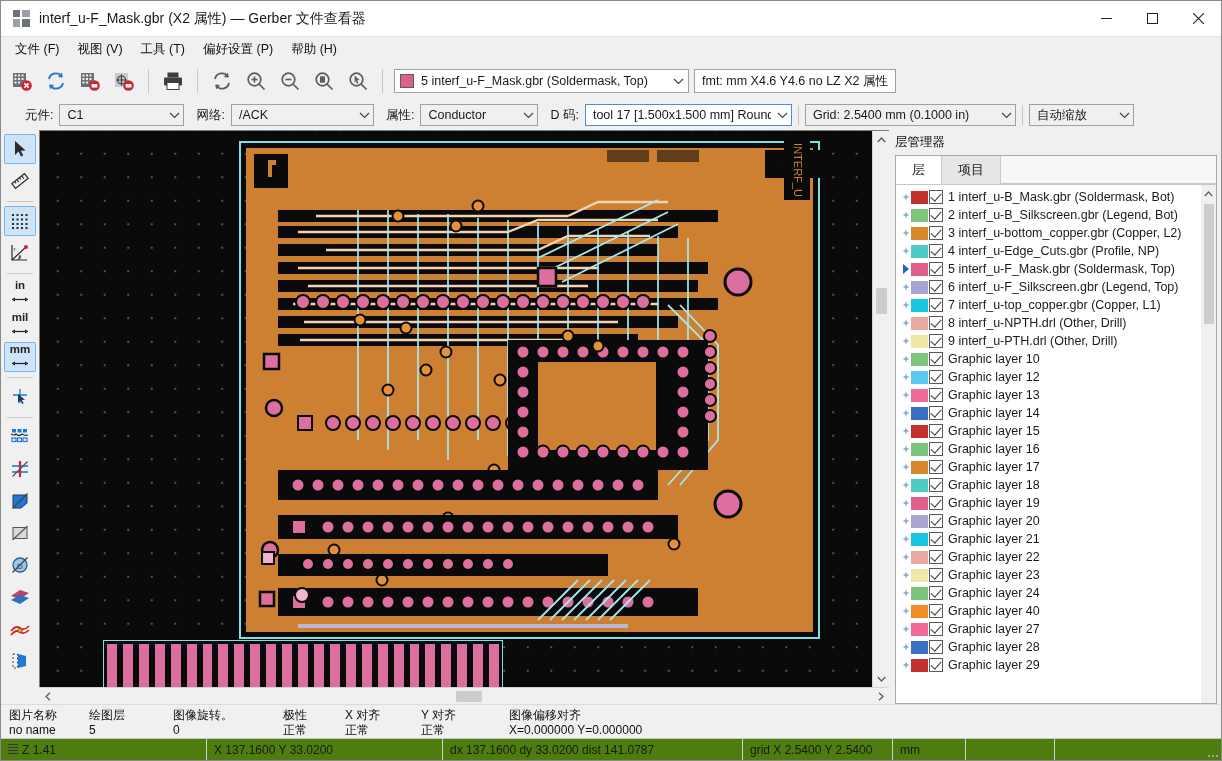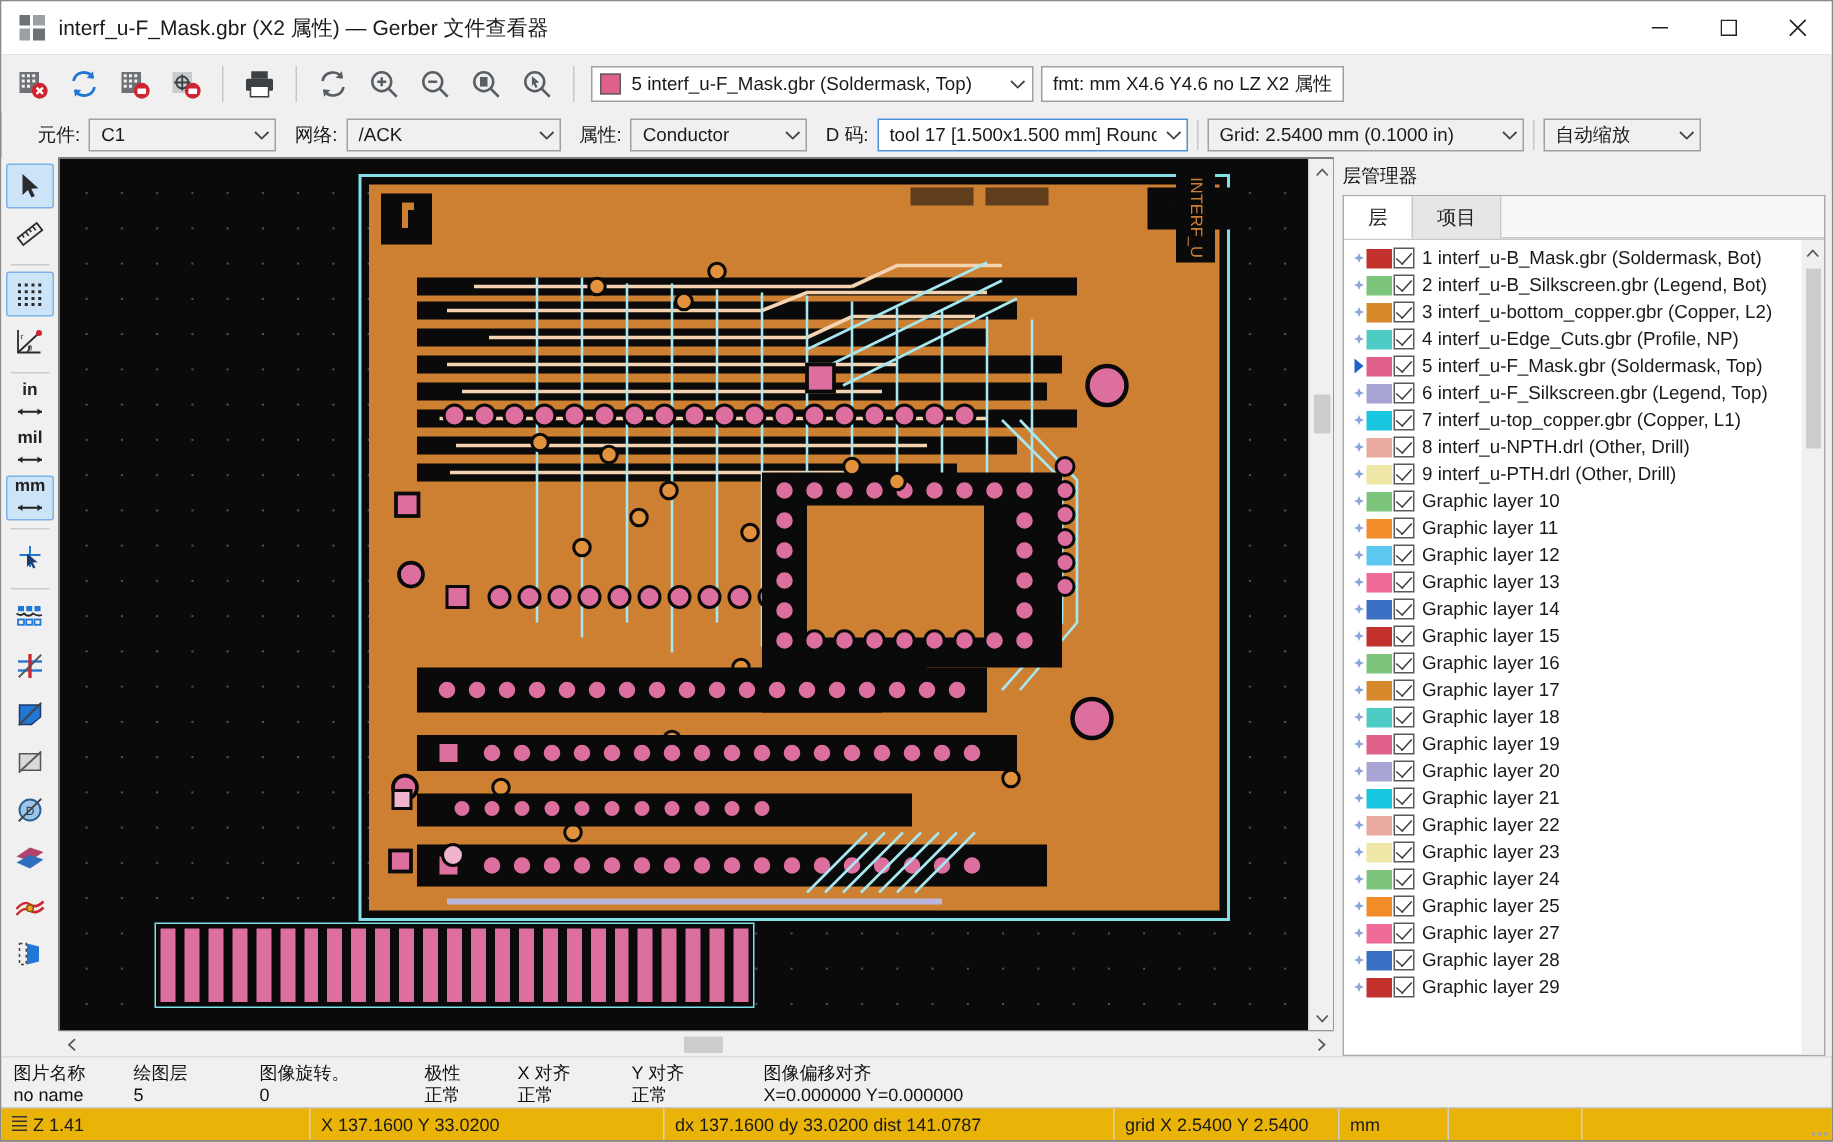--- a/index.html
+++ b/index.html
@@ -139,21 +139,21 @@
   
   .infopanel { flex:0 0 34px; display:flex; align-items:flex-start;
                padding:3px 0 0 8px; background:#f0f0f0;
                border-top:1px solid #dcdcdc; font-size:12px; }
   .infocol { display:flex; flex-direction:column; line-height:15px; }
   .infocol .h { color:#111; }
   .infocol .v { color:#111; }
 
   
   .statusbar { flex:0 0 22px; display:flex; align-items:stretch;
-               background:#eab308; border-top:1px solid #c8c8c8;
+               background:#4d7c0f; border-top:1px solid #c8c8c8;
                font-size:12px; }
   .scell { display:flex; align-items:center; padding:0 7px;
            border-right:1px solid #d0d0d0; white-space:nowrap; }
   .scell.grow { flex:1 1 auto; }
   .mini-icon { width:10px; height:12px; margin-right:4px; position:relative; }
   .mini-icon i { position:absolute; left:0; right:0; height:1.5px; background:#333; }
   .resize-grip { width:16px; display:flex; align-items:flex-end;
                  justify-content:flex-end; padding:0 2px 2px 0; }
   .resize-grip i { display:block; width:2px; height:2px; background:#a0a0a0;
                    margin:1px; }
@@ -184,20 +184,27 @@
       </div>
       <div class="win-btn close">
         <svg width="11" height="11" viewBox="0 0 11 11">
             <line x1="0" y1="0" x2="11" y2="11" stroke="#222" stroke-width="1.1"></line>
             <line x1="11" y1="0" x2="0" y2="11" stroke="#222" stroke-width="1.1"></line>
           </svg>
       </div>
     </div>
   </div>
 
+  <div class="menubar">
+    <div class="menu-item">文件 (F)</div>
+    <div class="menu-item">视图 (V)</div>
+    <div class="menu-item">工具 (T)</div>
+    <div class="menu-item">偏好设置 (P)</div>
+    <div class="menu-item">帮助 (H)</div>
+  </div>
 
   <div class="toolbar1">
 
     <div class="tb-btn">
       <svg width="22" height="22" viewBox="0 0 22 22">
         <rect x="2" y="3" width="13" height="14" fill="#6e7276"></rect>
         <g fill="#f0f0f0">
             <rect x="3.5" y="4.5" width="2" height="2"></rect>
             <rect x="7" y="4.5" width="2" height="2"></rect>
             <rect x="10.5" y="4.5" width="2" height="2"></rect>
@@ -994,163 +1001,153 @@
               <span class="swatch" style="background: rgb(125, 197, 125);"></span>
               <span class="cbx on"></span>
               <span class="lname">Graphic layer 10</span>
             </div>
             <div class="lrow">
               <span class="sel-mark">
                 <svg width="8" height="8" viewBox="0 0 8 8">
                   <path d="M4 0.6 L5 3 L7.4 4 L5 5 L4 7.4 L3 5 L0.6 4 L3 3 Z" fill="#8aa7d8"></path>
                 </svg>
               </span>
+              <span class="swatch" style="background: rgb(92, 200, 240);"></span>
+              <span class="cbx on"></span>
+              <span class="lname">Graphic layer 12</span>
+            </div>
+            <div class="lrow">
+              <span class="sel-mark">
+                <svg width="8" height="8" viewBox="0 0 8 8">
+                  <path d="M4 0.6 L5 3 L7.4 4 L5 5 L4 7.4 L3 5 L0.6 4 L3 3 Z" fill="#8aa7d8"></path>
+                </svg>
+              </span>
+              <span class="swatch" style="background: rgb(240, 107, 151);"></span>
+              <span class="cbx on"></span>
+              <span class="lname">Graphic layer 13</span>
+            </div>
+            <div class="lrow">
+              <span class="sel-mark">
+                <svg width="8" height="8" viewBox="0 0 8 8">
+                  <path d="M4 0.6 L5 3 L7.4 4 L5 5 L4 7.4 L3 5 L0.6 4 L3 3 Z" fill="#8aa7d8"></path>
+                </svg>
+              </span>
+              <span class="swatch" style="background: rgb(58, 111, 196);"></span>
+              <span class="cbx on"></span>
+              <span class="lname">Graphic layer 14</span>
+            </div>
+            <div class="lrow">
+              <span class="sel-mark">
+                <svg width="8" height="8" viewBox="0 0 8 8">
+                  <path d="M4 0.6 L5 3 L7.4 4 L5 5 L4 7.4 L3 5 L0.6 4 L3 3 Z" fill="#8aa7d8"></path>
+                </svg>
+              </span>
+              <span class="swatch" style="background: rgb(195, 49, 47);"></span>
+              <span class="cbx on"></span>
+              <span class="lname">Graphic layer 15</span>
+            </div>
+            <div class="lrow">
+              <span class="sel-mark">
+                <svg width="8" height="8" viewBox="0 0 8 8">
+                  <path d="M4 0.6 L5 3 L7.4 4 L5 5 L4 7.4 L3 5 L0.6 4 L3 3 Z" fill="#8aa7d8"></path>
+                </svg>
+              </span>
+              <span class="swatch" style="background: rgb(125, 197, 125);"></span>
+              <span class="cbx on"></span>
+              <span class="lname">Graphic layer 16</span>
+            </div>
+            <div class="lrow">
+              <span class="sel-mark">
+                <svg width="8" height="8" viewBox="0 0 8 8">
+                  <path d="M4 0.6 L5 3 L7.4 4 L5 5 L4 7.4 L3 5 L0.6 4 L3 3 Z" fill="#8aa7d8"></path>
+                </svg>
+              </span>
+              <span class="swatch" style="background: rgb(215, 136, 42);"></span>
+              <span class="cbx on"></span>
+              <span class="lname">Graphic layer 17</span>
+            </div>
+            <div class="lrow">
+              <span class="sel-mark">
+                <svg width="8" height="8" viewBox="0 0 8 8">
+                  <path d="M4 0.6 L5 3 L7.4 4 L5 5 L4 7.4 L3 5 L0.6 4 L3 3 Z" fill="#8aa7d8"></path>
+                </svg>
+              </span>
+              <span class="swatch" style="background: rgb(79, 203, 198);"></span>
+              <span class="cbx on"></span>
+              <span class="lname">Graphic layer 18</span>
+            </div>
+            <div class="lrow">
+              <span class="sel-mark">
+                <svg width="8" height="8" viewBox="0 0 8 8">
+                  <path d="M4 0.6 L5 3 L7.4 4 L5 5 L4 7.4 L3 5 L0.6 4 L3 3 Z" fill="#8aa7d8"></path>
+                </svg>
+              </span>
+              <span class="swatch" style="background: rgb(224, 96, 140);"></span>
+              <span class="cbx on"></span>
+              <span class="lname">Graphic layer 19</span>
+            </div>
+            <div class="lrow">
+              <span class="sel-mark">
+                <svg width="8" height="8" viewBox="0 0 8 8">
+                  <path d="M4 0.6 L5 3 L7.4 4 L5 5 L4 7.4 L3 5 L0.6 4 L3 3 Z" fill="#8aa7d8"></path>
+                </svg>
+              </span>
+              <span class="swatch" style="background: rgb(168, 164, 212);"></span>
+              <span class="cbx on"></span>
+              <span class="lname">Graphic layer 20</span>
+            </div>
+            <div class="lrow">
+              <span class="sel-mark">
+                <svg width="8" height="8" viewBox="0 0 8 8">
+                  <path d="M4 0.6 L5 3 L7.4 4 L5 5 L4 7.4 L3 5 L0.6 4 L3 3 Z" fill="#8aa7d8"></path>
+                </svg>
+              </span>
+              <span class="swatch" style="background: rgb(25, 198, 223);"></span>
+              <span class="cbx on"></span>
+              <span class="lname">Graphic layer 21</span>
+            </div>
+            <div class="lrow">
+              <span class="sel-mark">
+                <svg width="8" height="8" viewBox="0 0 8 8">
+                  <path d="M4 0.6 L5 3 L7.4 4 L5 5 L4 7.4 L3 5 L0.6 4 L3 3 Z" fill="#8aa7d8"></path>
+                </svg>
+              </span>
+              <span class="swatch" style="background: rgb(232, 169, 160);"></span>
+              <span class="cbx on"></span>
+              <span class="lname">Graphic layer 22</span>
+            </div>
+            <div class="lrow">
+              <span class="sel-mark">
+                <svg width="8" height="8" viewBox="0 0 8 8">
+                  <path d="M4 0.6 L5 3 L7.4 4 L5 5 L4 7.4 L3 5 L0.6 4 L3 3 Z" fill="#8aa7d8"></path>
+                </svg>
+              </span>
+              <span class="swatch" style="background: rgb(239, 231, 166);"></span>
+              <span class="cbx on"></span>
+              <span class="lname">Graphic layer 23</span>
+            </div>
+            <div class="lrow">
+              <span class="sel-mark">
+                <svg width="8" height="8" viewBox="0 0 8 8">
+                  <path d="M4 0.6 L5 3 L7.4 4 L5 5 L4 7.4 L3 5 L0.6 4 L3 3 Z" fill="#8aa7d8"></path>
+                </svg>
+              </span>
+              <span class="swatch" style="background: rgb(125, 197, 125);"></span>
+              <span class="cbx on"></span>
+              <span class="lname">Graphic layer 24</span>
+            </div>
+            <div class="lrow">
+              <span class="sel-mark">
+                <svg width="8" height="8" viewBox="0 0 8 8">
+                  <path d="M4 0.6 L5 3 L7.4 4 L5 5 L4 7.4 L3 5 L0.6 4 L3 3 Z" fill="#8aa7d8"></path>
+                </svg>
+              </span>
               <span class="swatch" style="background: rgb(242, 140, 40);"></span>
               <span class="cbx on"></span>
-              <span class="lname">Graphic layer 11</span>
-            </div>
-            <div class="lrow">
-              <span class="sel-mark">
-                <svg width="8" height="8" viewBox="0 0 8 8">
-                  <path d="M4 0.6 L5 3 L7.4 4 L5 5 L4 7.4 L3 5 L0.6 4 L3 3 Z" fill="#8aa7d8"></path>
-                </svg>
-              </span>
-              <span class="swatch" style="background: rgb(92, 200, 240);"></span>
-              <span class="cbx on"></span>
-              <span class="lname">Graphic layer 12</span>
-            </div>
-            <div class="lrow">
-              <span class="sel-mark">
-                <svg width="8" height="8" viewBox="0 0 8 8">
-                  <path d="M4 0.6 L5 3 L7.4 4 L5 5 L4 7.4 L3 5 L0.6 4 L3 3 Z" fill="#8aa7d8"></path>
-                </svg>
-              </span>
-              <span class="swatch" style="background: rgb(240, 107, 151);"></span>
-              <span class="cbx on"></span>
-              <span class="lname">Graphic layer 13</span>
-            </div>
-            <div class="lrow">
-              <span class="sel-mark">
-                <svg width="8" height="8" viewBox="0 0 8 8">
-                  <path d="M4 0.6 L5 3 L7.4 4 L5 5 L4 7.4 L3 5 L0.6 4 L3 3 Z" fill="#8aa7d8"></path>
-                </svg>
-              </span>
-              <span class="swatch" style="background: rgb(58, 111, 196);"></span>
-              <span class="cbx on"></span>
-              <span class="lname">Graphic layer 14</span>
-            </div>
-            <div class="lrow">
-              <span class="sel-mark">
-                <svg width="8" height="8" viewBox="0 0 8 8">
-                  <path d="M4 0.6 L5 3 L7.4 4 L5 5 L4 7.4 L3 5 L0.6 4 L3 3 Z" fill="#8aa7d8"></path>
-                </svg>
-              </span>
-              <span class="swatch" style="background: rgb(195, 49, 47);"></span>
-              <span class="cbx on"></span>
-              <span class="lname">Graphic layer 15</span>
-            </div>
-            <div class="lrow">
-              <span class="sel-mark">
-                <svg width="8" height="8" viewBox="0 0 8 8">
-                  <path d="M4 0.6 L5 3 L7.4 4 L5 5 L4 7.4 L3 5 L0.6 4 L3 3 Z" fill="#8aa7d8"></path>
-                </svg>
-              </span>
-              <span class="swatch" style="background: rgb(125, 197, 125);"></span>
-              <span class="cbx on"></span>
-              <span class="lname">Graphic layer 16</span>
-            </div>
-            <div class="lrow">
-              <span class="sel-mark">
-                <svg width="8" height="8" viewBox="0 0 8 8">
-                  <path d="M4 0.6 L5 3 L7.4 4 L5 5 L4 7.4 L3 5 L0.6 4 L3 3 Z" fill="#8aa7d8"></path>
-                </svg>
-              </span>
-              <span class="swatch" style="background: rgb(215, 136, 42);"></span>
-              <span class="cbx on"></span>
-              <span class="lname">Graphic layer 17</span>
-            </div>
-            <div class="lrow">
-              <span class="sel-mark">
-                <svg width="8" height="8" viewBox="0 0 8 8">
-                  <path d="M4 0.6 L5 3 L7.4 4 L5 5 L4 7.4 L3 5 L0.6 4 L3 3 Z" fill="#8aa7d8"></path>
-                </svg>
-              </span>
-              <span class="swatch" style="background: rgb(79, 203, 198);"></span>
-              <span class="cbx on"></span>
-              <span class="lname">Graphic layer 18</span>
-            </div>
-            <div class="lrow">
-              <span class="sel-mark">
-                <svg width="8" height="8" viewBox="0 0 8 8">
-                  <path d="M4 0.6 L5 3 L7.4 4 L5 5 L4 7.4 L3 5 L0.6 4 L3 3 Z" fill="#8aa7d8"></path>
-                </svg>
-              </span>
-              <span class="swatch" style="background: rgb(224, 96, 140);"></span>
-              <span class="cbx on"></span>
-              <span class="lname">Graphic layer 19</span>
-            </div>
-            <div class="lrow">
-              <span class="sel-mark">
-                <svg width="8" height="8" viewBox="0 0 8 8">
-                  <path d="M4 0.6 L5 3 L7.4 4 L5 5 L4 7.4 L3 5 L0.6 4 L3 3 Z" fill="#8aa7d8"></path>
-                </svg>
-              </span>
-              <span class="swatch" style="background: rgb(168, 164, 212);"></span>
-              <span class="cbx on"></span>
-              <span class="lname">Graphic layer 20</span>
-            </div>
-            <div class="lrow">
-              <span class="sel-mark">
-                <svg width="8" height="8" viewBox="0 0 8 8">
-                  <path d="M4 0.6 L5 3 L7.4 4 L5 5 L4 7.4 L3 5 L0.6 4 L3 3 Z" fill="#8aa7d8"></path>
-                </svg>
-              </span>
-              <span class="swatch" style="background: rgb(25, 198, 223);"></span>
-              <span class="cbx on"></span>
-              <span class="lname">Graphic layer 21</span>
-            </div>
-            <div class="lrow">
-              <span class="sel-mark">
-                <svg width="8" height="8" viewBox="0 0 8 8">
-                  <path d="M4 0.6 L5 3 L7.4 4 L5 5 L4 7.4 L3 5 L0.6 4 L3 3 Z" fill="#8aa7d8"></path>
-                </svg>
-              </span>
-              <span class="swatch" style="background: rgb(232, 169, 160);"></span>
-              <span class="cbx on"></span>
-              <span class="lname">Graphic layer 22</span>
-            </div>
-            <div class="lrow">
-              <span class="sel-mark">
-                <svg width="8" height="8" viewBox="0 0 8 8">
-                  <path d="M4 0.6 L5 3 L7.4 4 L5 5 L4 7.4 L3 5 L0.6 4 L3 3 Z" fill="#8aa7d8"></path>
-                </svg>
-              </span>
-              <span class="swatch" style="background: rgb(239, 231, 166);"></span>
-              <span class="cbx on"></span>
-              <span class="lname">Graphic layer 23</span>
-            </div>
-            <div class="lrow">
-              <span class="sel-mark">
-                <svg width="8" height="8" viewBox="0 0 8 8">
-                  <path d="M4 0.6 L5 3 L7.4 4 L5 5 L4 7.4 L3 5 L0.6 4 L3 3 Z" fill="#8aa7d8"></path>
-                </svg>
-              </span>
-              <span class="swatch" style="background: rgb(125, 197, 125);"></span>
-              <span class="cbx on"></span>
-              <span class="lname">Graphic layer 24</span>
-            </div>
-            <div class="lrow">
-              <span class="sel-mark">
-                <svg width="8" height="8" viewBox="0 0 8 8">
-                  <path d="M4 0.6 L5 3 L7.4 4 L5 5 L4 7.4 L3 5 L0.6 4 L3 3 Z" fill="#8aa7d8"></path>
-                </svg>
-              </span>
-              <span class="swatch" style="background: rgb(242, 140, 40);"></span>
-              <span class="cbx on"></span>
-              <span class="lname">Graphic layer 25</span>
+              <span class="lname">Graphic layer 40</span>
             </div>
             <div class="lrow">
               <span class="sel-mark">
                 <svg width="8" height="8" viewBox="0 0 8 8">
                   <path d="M4 0.6 L5 3 L7.4 4 L5 5 L4 7.4 L3 5 L0.6 4 L3 3 Z" fill="#8aa7d8"></path>
                 </svg>
               </span>
               <span class="swatch" style="background: rgb(240, 107, 151);"></span>
               <span class="cbx on"></span>
               <span class="lname">Graphic layer 27</span>

